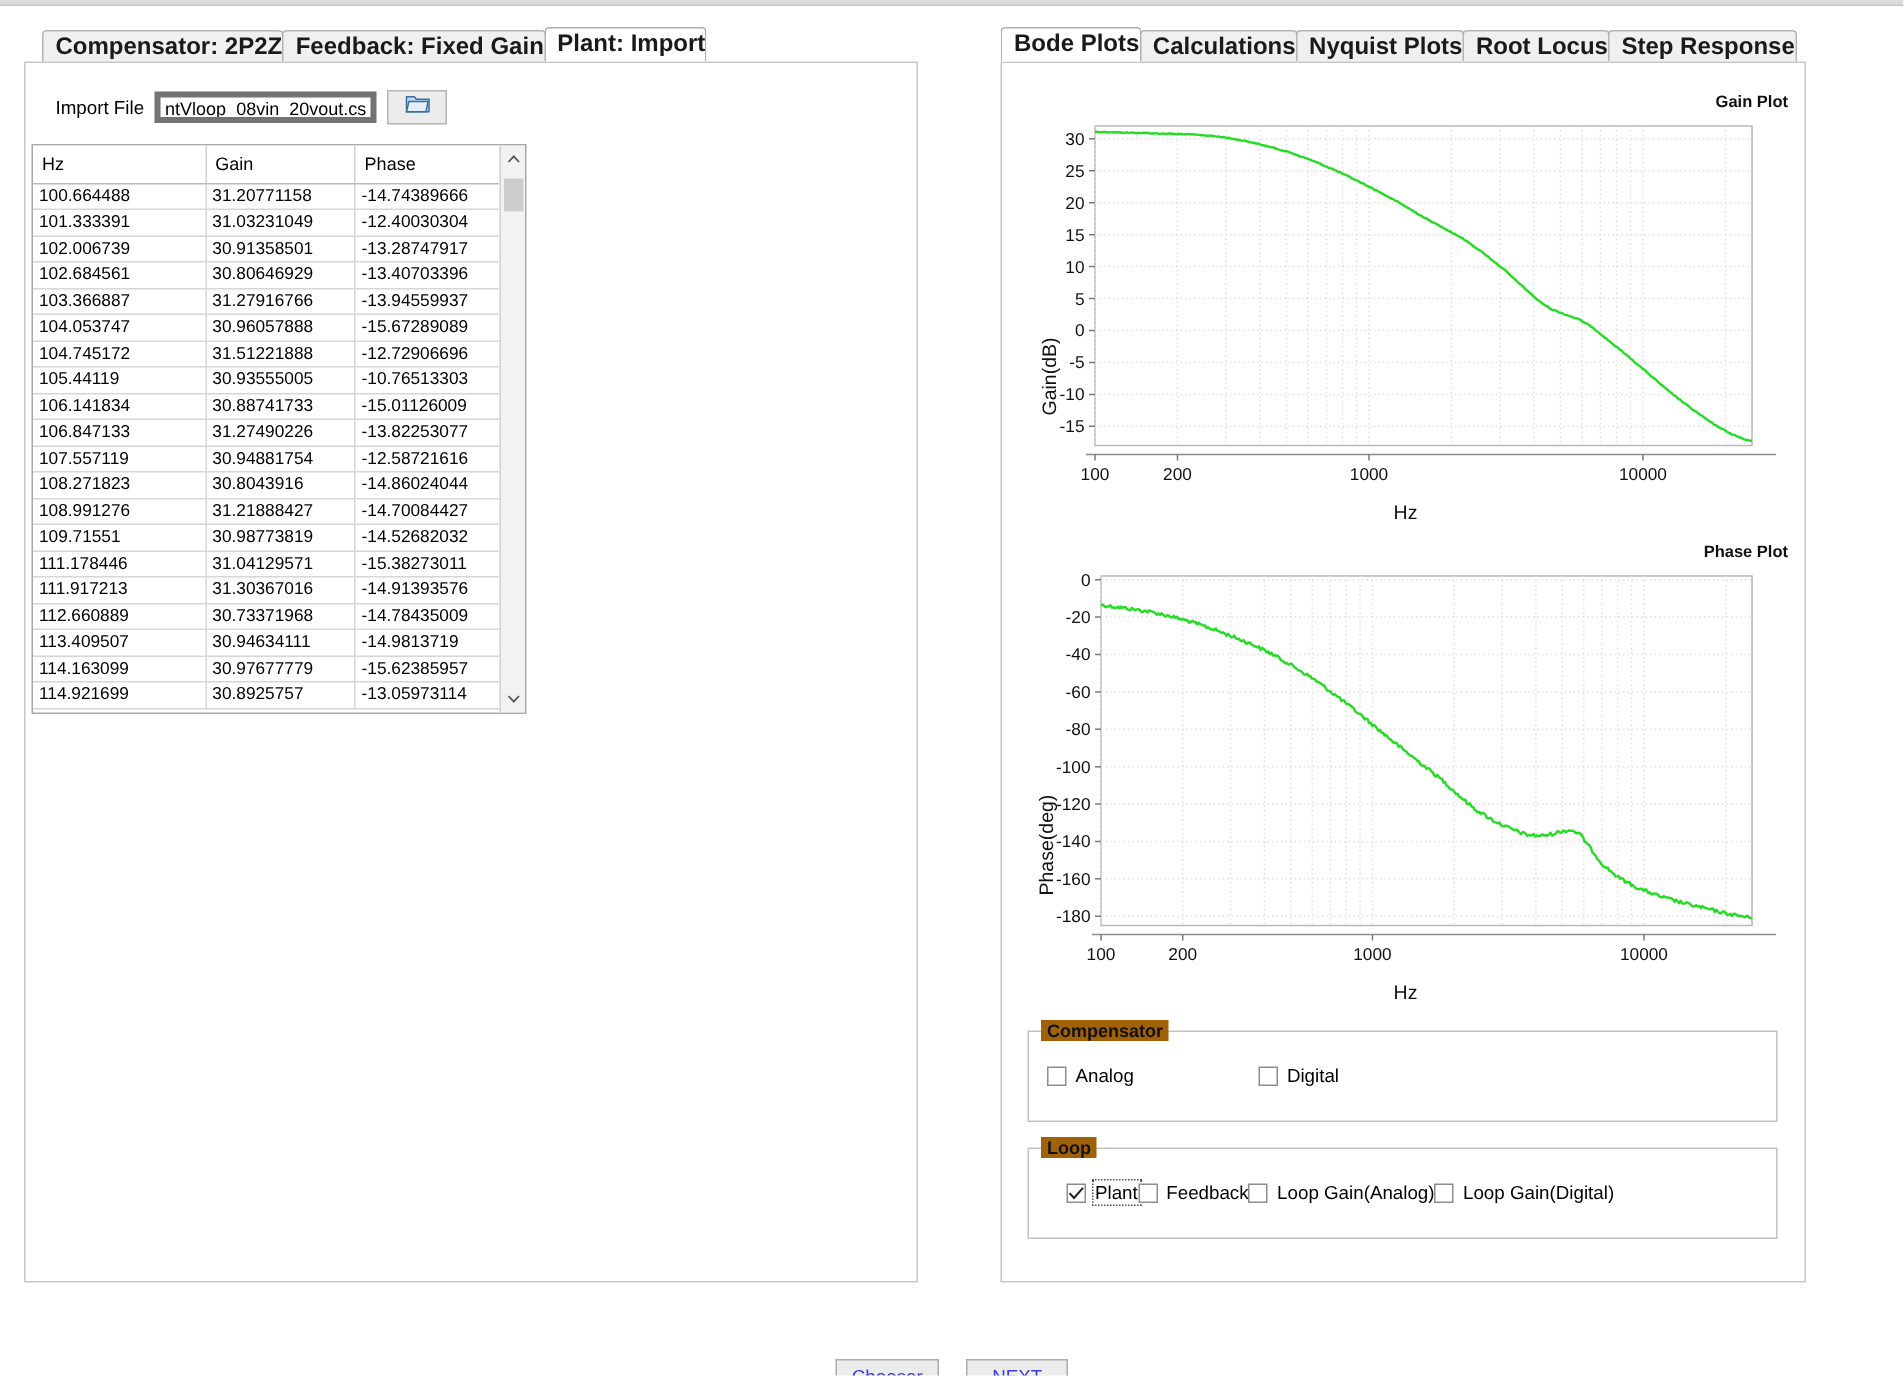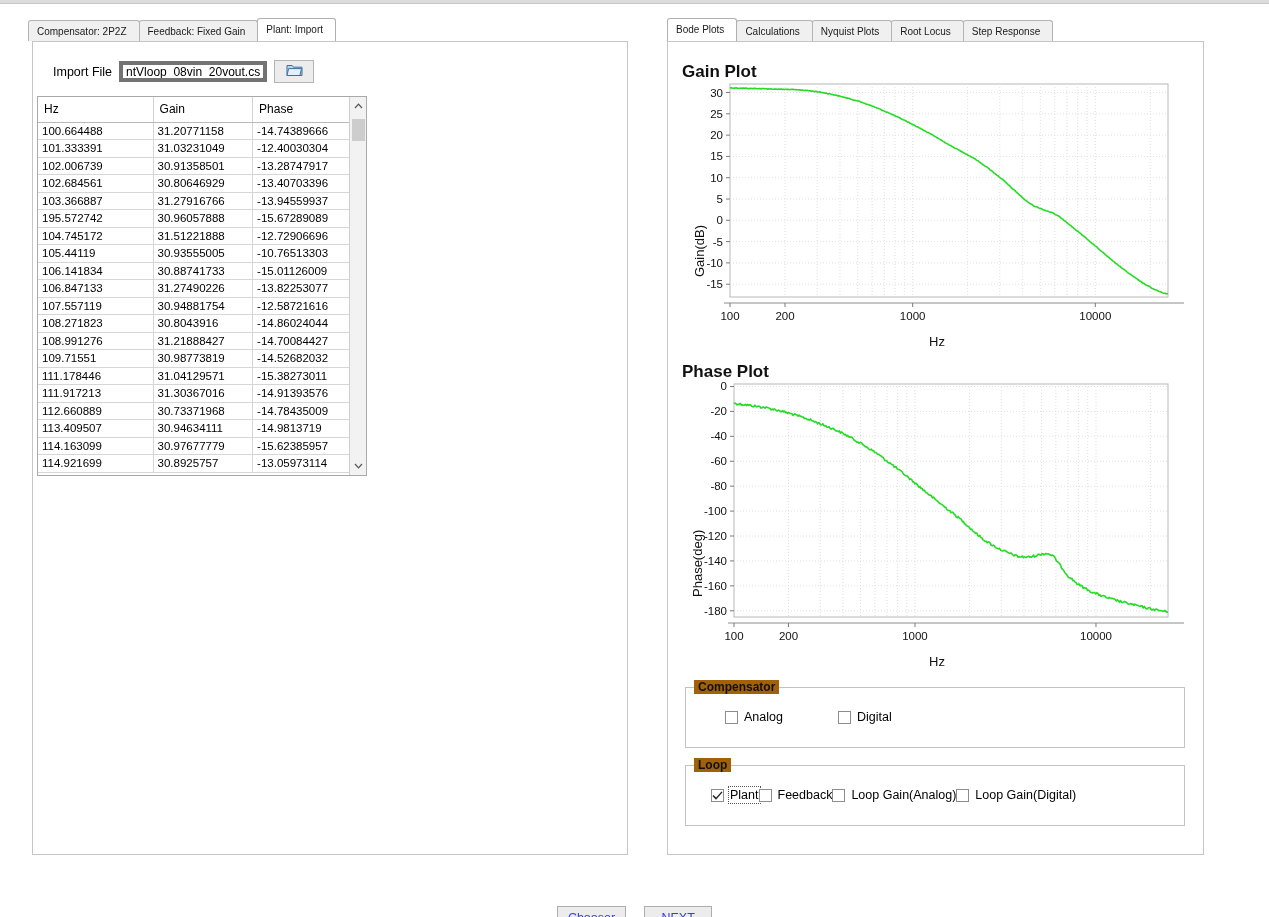--- a/index.html
+++ b/index.html
@@ -13,37 +13,37 @@
   #root { position: relative; width: 1269px; height: 917px; }
 
   .topbar {
     position: absolute; left: 0; top: 0; width: 1269px; height: 4px;
     background: #dcdcdc; border-bottom: 1px solid #c8c8c8;
   }
 
   
   .tabstrip { position: absolute; display: flex; align-items: flex-end; height: 22px; }
   .tab {
-    font-size: 10px; font-weight: normal; color: #1a1a1a;
-    padding: 3px 12px 3px 8px; height: 21px; line-height: 15px;
+    font-size: 16px; font-weight: bold; color: #1a1a1a;
+    padding: 3px 0 3px 8px; height: 21px; line-height: 15px;
     background: #f0f0f0;
     border: 1px solid #b4b4b4; border-bottom: none;
     border-top-left-radius: 3px; border-top-right-radius: 3px;
     margin-right: -1px; white-space: nowrap; cursor: default;
   }
   .tab.active { background: #ffffff; height: 23px; z-index: 3; border-color: #b0b0b0; }
 
   .panel {
     position: absolute; background: #ffffff;
     border: 1px solid #c6c6c6;
   }
 
   
   #left-tabs { left: 28px; top: 19px; }
-  #left-panel { left: 32px; top: 41px; width: 596px; height: 814px; z-index: 2; }
+  #left-panel { left: 16px; top: 41px; width: 596px; height: 814px; z-index: 2; }
 
   .import-row {
     position: absolute; left: 20px; top: 18px;
     display: flex; align-items: center; gap: 7px;
   }
   .import-label { font-size: 12.5px; color: #000; }
   .import-input {
     width: 148px; height: 21px; font-size: 12px;
     border: 4px solid #737373; background: #fff; color: #000;
     padding: 0 3px; font-family: "Liberation Sans", sans-serif;
@@ -98,22 +98,22 @@
     width: 3px; height: 8px; background: #5555ff;
   }
 
   
   #right-tabs { left: 667px; top: 19px; justify-content: center; }
   #right-panel { left: 667px; top: 41px; width: 537px; height: 814px; z-index: 2; }
 
   
   .plotbox { position: absolute; }
   .plot-title {
-    position: absolute; width: 100%; text-align: left;
-    font-size: 17px; font-weight: bold; color: #111; top: 0;
+    position: absolute; width: 100%; text-align: right;
+    font-size: 11px; font-weight: bold; color: #111; top: 0;
   }
   .plot-svg { position: absolute; top: 14px; left: 0; }
   .axis-title-x {
     position: absolute; width: 100%; text-align: center;
     font-size: 13px; color: #111;
   }
   .axis-title-y {
     position: absolute; font-size: 13px; color: #111;
     transform: rotate(-90deg); transform-origin: left top; white-space: nowrap;
   }
@@ -205,21 +205,21 @@
                 <td class="col-a">102.684561</td>
                 <td class="col-b">30.80646929</td>
                 <td class="col-c">-13.40703396</td>
               </tr>
               <tr>
                 <td class="col-a">103.366887</td>
                 <td class="col-b">31.27916766</td>
                 <td class="col-c">-13.94559937</td>
               </tr>
               <tr>
-                <td class="col-a">195.572742</td>
+                <td class="col-a">104.053747</td>
                 <td class="col-b">30.96057888</td>
                 <td class="col-c">-15.67289089</td>
               </tr>
               <tr>
                 <td class="col-a">104.745172</td>
                 <td class="col-b">31.51221888</td>
                 <td class="col-c">-12.72906696</td>
               </tr>
               <tr>
                 <td class="col-a">105.44119</td>
@@ -462,21 +462,21 @@
             <text x="232.98868129747174" y="264" text-anchor="middle" font-size="11.5" font-family="&quot;Liberation Sans&quot;, sans-serif" fill="#111">1000</text>
             <line x1="413.9773625949435" y1="247" x2="413.9773625949435" y2="251" stroke="#7a7a7a" stroke-width="1"></line>
             <text x="413.9773625949435" y="264" text-anchor="middle" font-size="11.5" font-family="&quot;Liberation Sans&quot;, sans-serif" fill="#111">10000</text>
           </g>
           <polyline points="52.00,27.66 53.03,27.01 54.07,27.88 55.10,28.83 56.13,28.25 57.17,28.38 58.20,27.39 59.23,29.12 60.27,28.86 61.30,29.26 62.33,29.20 63.37,28.43 64.40,29.59 65.43,28.37 66.47,29.38 67.50,28.75 68.53,28.84 69.57,30.29 70.60,30.62 71.63,30.71 72.67,29.21 73.70,30.16 74.73,30.89 75.77,30.22 76.80,30.17 77.83,30.52 78.87,31.90 79.90,31.94 80.93,31.08 81.97,31.24 83.00,32.27 84.03,30.97 85.07,31.17 86.10,31.75 87.13,32.11 88.17,32.62 89.20,33.89 90.23,32.98 91.27,33.85 92.30,32.89 93.33,33.59 94.37,34.79 95.40,34.90 96.43,33.97 97.47,34.71 98.50,35.65 99.53,35.61 100.57,34.57 101.60,35.93 102.63,35.10 103.67,36.73 104.70,36.36 105.73,37.32 106.77,36.61 107.80,37.18 108.83,37.50 109.87,37.83 110.90,39.30 111.93,38.43 112.97,37.80 114.00,38.60 115.03,38.68 116.07,40.22 117.10,39.08 118.13,40.05 119.17,40.38 120.20,41.03 121.23,40.93 122.27,42.58 123.30,42.20 124.33,42.68 125.37,43.71 126.40,43.53 127.43,44.09 128.47,42.96 129.50,44.56 130.53,44.72 131.57,45.26 132.60,46.01 133.63,45.57 134.67,46.42 135.70,47.86 136.73,46.57 137.77,47.69 138.80,48.96 139.83,48.70 140.87,47.76 141.90,49.57 142.93,50.00 143.97,49.84 145.00,51.16 146.03,51.29 147.07,50.79 148.10,52.34 149.13,53.20 150.17,52.48 151.20,52.20 152.23,53.46 153.27,54.15 154.30,55.08 155.33,54.94 156.37,55.72 157.40,54.86 158.43,57.27 159.47,55.88 160.50,56.74 161.53,57.72 162.57,59.01 163.60,58.41 164.63,60.15 165.67,59.25 166.70,61.04 167.73,60.76 168.77,61.41 169.80,61.07 170.83,62.38 171.87,63.84 172.90,64.71 173.93,65.24 174.97,66.30 176.00,66.00 177.03,67.20 178.07,66.56 179.10,66.49 180.13,67.65 181.17,68.87 182.20,69.77 183.23,70.51 184.27,71.13 185.30,71.37 186.33,72.40 187.37,73.64 188.40,73.76 189.43,73.17 190.47,74.81 191.50,74.66 192.53,76.35 193.57,76.48 194.60,76.86 195.63,78.36 196.67,78.39 197.70,79.21 198.73,79.69 199.77,80.66 200.80,80.96 201.83,82.68 202.87,84.41 203.90,84.59 204.93,84.95 205.97,86.42 207.00,87.13 208.03,86.83 209.07,87.96 210.10,88.73 211.13,88.76 212.17,91.26 213.20,90.85 214.23,90.90 215.27,93.06 216.30,93.38 217.33,93.53 218.37,94.41 219.40,95.20 220.43,96.01 221.47,98.27 222.50,98.95 223.53,99.74 224.57,99.77 225.60,100.31 226.63,101.72 227.67,103.59 228.70,103.07 229.73,103.43 230.77,106.05 231.80,105.71 232.83,107.97 233.87,107.12 234.90,108.03 235.93,109.62 236.97,111.35 238.00,110.58 239.03,112.50 240.07,112.39 241.10,114.39 242.13,114.04 243.17,115.42 244.20,116.72 245.23,117.11 246.27,118.34 247.30,119.16 248.33,119.08 249.37,119.62 250.40,121.88 251.43,121.04 252.47,122.07 253.50,123.70 254.53,124.44 255.57,125.03 256.60,126.58 257.63,127.23 258.67,127.93 259.70,128.22 260.73,129.22 261.77,130.03 262.80,131.19 263.83,131.38 264.87,133.58 265.90,134.38 266.93,134.48 267.97,134.81 269.00,136.70 270.03,136.13 271.07,136.43 272.10,138.05 273.13,138.85 274.17,140.86 275.20,141.76 276.23,140.45 277.27,142.12 278.30,142.84 279.33,143.21 280.37,145.80 281.40,145.40 282.43,147.83 283.47,148.26 284.50,149.83 285.53,150.32 286.57,150.57 287.60,151.98 288.63,153.44 289.67,153.08 290.70,155.10 291.73,155.60 292.77,156.52 293.80,157.23 294.83,157.03 295.87,159.74 296.90,160.22 297.93,159.47 298.97,161.74 300.00,161.78 301.03,163.83 302.07,164.43 303.10,165.56 304.13,165.24 305.17,166.69 306.20,165.79 307.23,166.25 308.27,167.12 309.30,169.29 310.33,169.68 311.37,169.13 312.40,169.89 313.43,171.73 314.47,172.10 315.50,172.42 316.53,172.92 317.57,172.28 318.60,174.19 319.63,174.66 320.67,175.02 321.70,174.30 322.73,174.63 323.77,174.97 324.80,175.78 325.83,176.40 326.87,177.10 327.90,177.53 328.93,176.95 329.97,177.94 331.00,179.01 332.03,180.03 333.07,178.81 334.10,178.88 335.13,179.75 336.17,181.22 337.20,180.65 338.23,181.03 339.27,180.94 340.30,179.99 341.33,181.61 342.37,180.84 343.40,181.36 344.43,181.38 345.47,180.77 346.50,180.21 347.53,181.08 348.57,180.83 349.60,181.15 350.63,180.18 351.67,179.14 352.70,181.09 353.73,180.39 354.77,180.10 355.80,178.54 356.83,178.16 357.87,178.92 358.90,179.21 359.93,177.82 360.97,177.86 362.00,178.88 363.03,178.10 364.07,177.55 365.10,177.92 366.13,177.78 367.17,178.18 368.20,179.08 369.23,179.58 370.27,179.07 371.30,179.60 372.33,180.51 373.37,182.15 374.40,185.09 375.43,185.67 376.47,186.68 377.50,187.34 378.53,188.96 379.57,192.33 380.60,193.33 381.63,194.24 382.67,196.52 383.70,197.50 384.73,198.74 385.77,200.39 386.80,201.68 387.83,201.79 388.87,202.69 389.90,202.35 390.93,204.69 391.97,204.57 393.00,206.12 394.03,206.60 395.07,208.38 396.10,208.24 397.13,207.94 398.17,209.95 399.20,209.28 400.23,209.93 401.27,212.38 402.30,211.63 403.33,212.30 404.37,211.99 405.40,214.52 406.43,214.00 407.47,215.00 408.50,216.36 409.53,216.50 410.57,216.93 411.60,216.43 412.63,216.46 413.67,217.97 414.70,216.86 415.73,217.18 416.77,219.40 417.80,218.82 418.83,220.21 419.87,220.12 420.90,219.64 421.93,219.77 422.97,220.01 424.00,221.53 425.03,221.86 426.07,222.36 427.10,221.35 428.13,222.08 429.17,222.34 430.20,222.25 431.23,222.74 432.27,222.86 433.30,223.55 434.33,225.10 435.37,223.73 436.40,224.88 437.43,226.14 438.47,224.49 439.50,226.25 440.53,226.48 441.57,226.13 442.60,225.49 443.63,226.02 444.67,226.41 445.70,227.78 446.73,228.31 447.77,228.19 448.80,227.46 449.83,228.31 450.87,228.00 451.90,229.47 452.93,228.03 453.97,228.85 455.00,229.20 456.03,229.61 457.07,229.95 458.10,230.21 459.13,229.68 460.17,229.86 461.20,232.03 462.23,230.44 463.27,231.68 464.30,232.87 465.33,232.82 466.37,231.69 467.40,231.66 468.43,232.28 469.47,234.02 470.50,233.89 471.53,233.11 472.57,234.65 473.60,233.35 474.63,233.06 475.67,233.84 476.70,234.67 477.73,234.49 478.77,234.58 479.80,234.81 480.83,235.38 481.87,235.31 482.90,234.34 483.93,235.53 484.97,236.24 486.00,235.97" fill="none" stroke="#22dd22" stroke-width="1.6" stroke-linejoin="round"></polyline>
         </svg>
     </div>
 
     <div class="groupbox" id="compensator-group" style="left:17px; top:645px; width:500px; height:61px;">
       <span class="group-legend">Compensator</span>
-      <div class="cb-row" id="compensator-checks" style="left:39px; top:22px; gap:55px;">
+      <div class="cb-row" id="compensator-checks" style="left:12px; top:22px; gap:83px;">
           <div class="cbitem">
             <span class="cbbox"></span>
             <span class="cblabel">Analog</span>
           </div>
           <div class="cbitem">
             <span class="cbbox"></span>
             <span class="cblabel">Digital</span>
           </div>
         </div>
     </div>

